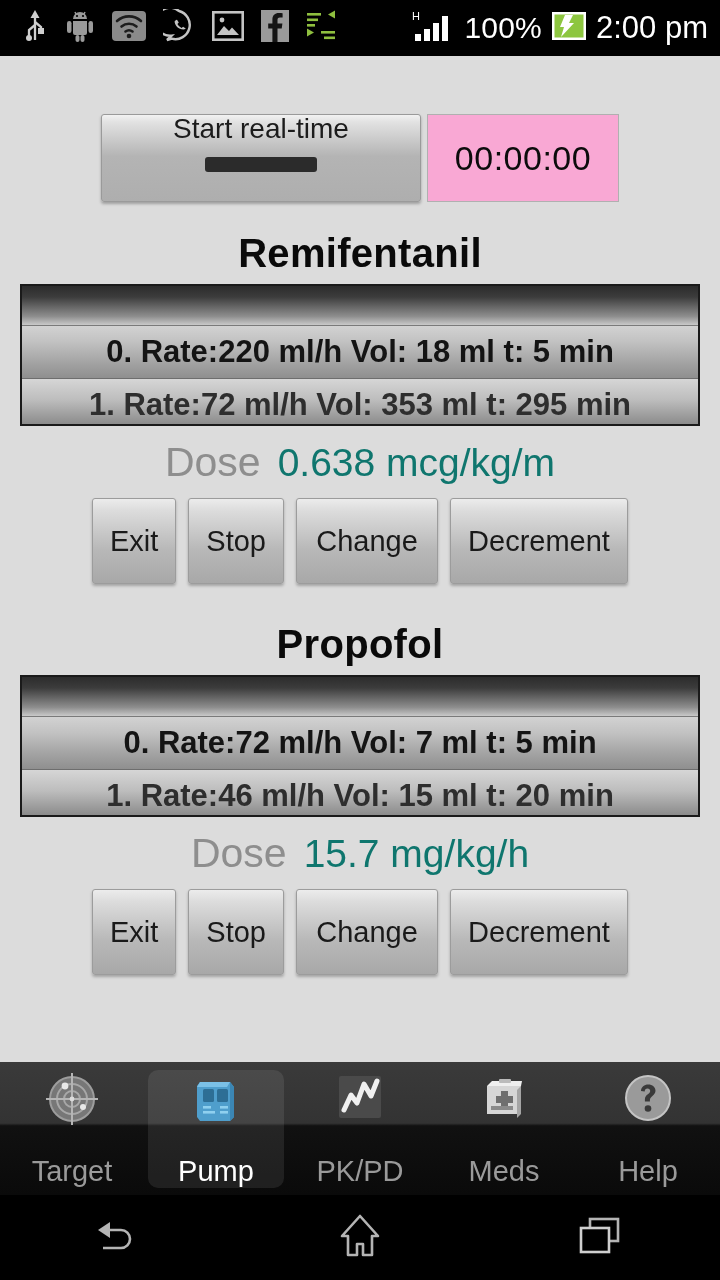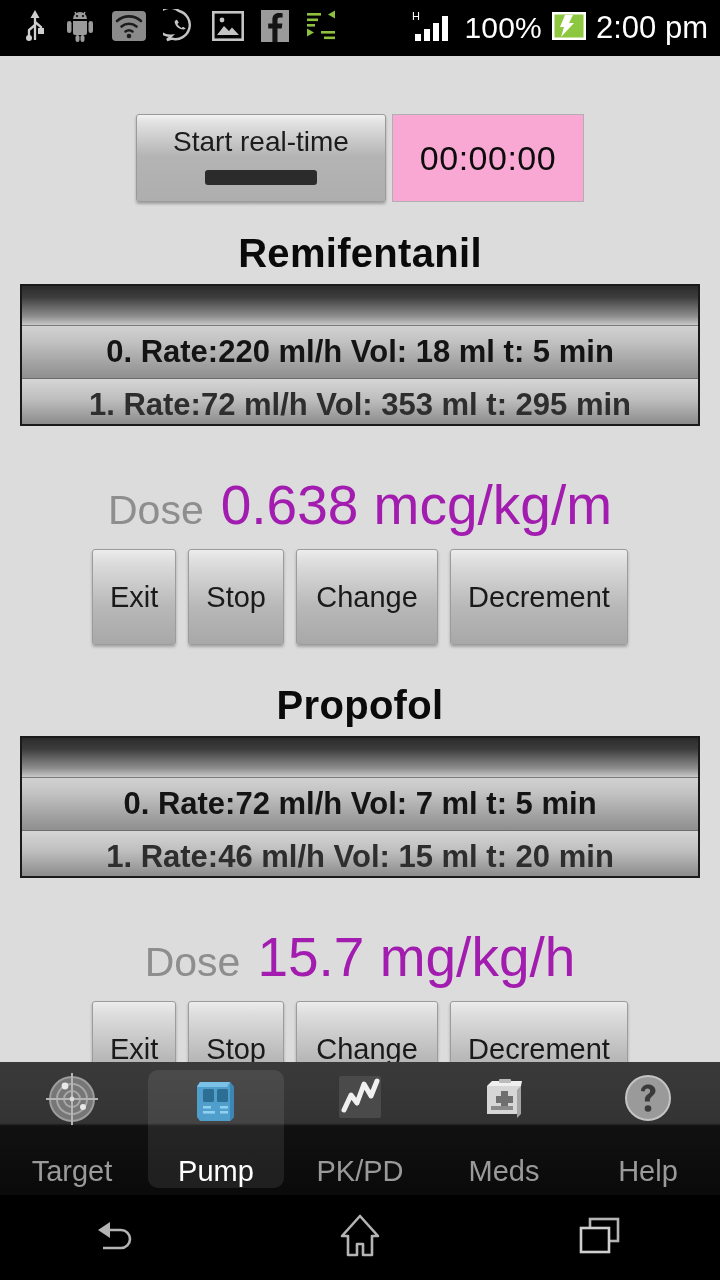--- a/index.html
+++ b/index.html
@@ -31,27 +31,27 @@
     background:#dcdcdc;
   }
 
   
   .toprow {
     display:flex; align-items:flex-start;
     padding:58px 0 0 0;
     justify-content:center; gap:6px;
   }
   .startbtn {
-    width:250px; height:88px;
+    width:320px; height:88px;
     background:linear-gradient(to bottom,#f2f2f2 0%,#e2e2e2 8%,#b4b4b4 48%,#aeaeae 100%);
     border:1px solid #9a9a9a;
     border-radius:3px;
     box-shadow:0 2px 3px rgba(0,0,0,0.28);
     display:flex; flex-direction:column; align-items:center;
-    padding-top:13px;
+    padding-top:0;
     position:relative;
   }
   .startbtn-label { font-size:28px; color:#1c1c1c; line-height:1; }
   .startbtn-bar {
     width:112px; height:15px; background:#2b2b2b;
     border-radius:3px; margin-top:14px;
   }
   .timerbox {
     width:192px; height:88px; background:#f9a8d4;
     border:1px solid #b0b0b0;
@@ -92,29 +92,29 @@
     white-space:nowrap;
   }
   .list-row.r1 .list-row-text { color:#2e2e2e; }
 
   
   .doserow {
     display:flex; align-items:baseline; justify-content:center;
     gap:17px; padding-top:13px;
   }
   .dose-label { font-size:41px; color:#8e8e8e; }
-  .dose-value { font-size:55px; color:#a21caf;margin-top:34px; }
+  .dose-value { font-size:39px; color:#0f766e; }
 
   
   .btnrow {
     display:flex; justify-content:center; align-items:flex-start;
     gap:12px; padding-top:12px;
   }
   .abtn {
-    height:96px;
+    height:86px;
     background:linear-gradient(to bottom,#ececec 0%,#dcdcdc 14%,#b8b8b8 60%,#a8a8a8 100%);
     border:1px solid #9c9c9c;
     border-radius:3px;
     box-shadow:0 2px 3px rgba(0,0,0,0.26);
     display:flex; align-items:center; justify-content:center;
     padding:4px 17px;
   }
   .abtn-label { font-size:29px; color:#1a1a1a; white-space:nowrap; }
   .abtn.w-exit { min-width:80px; }
   .abtn.w-stop { min-width:94px; }

